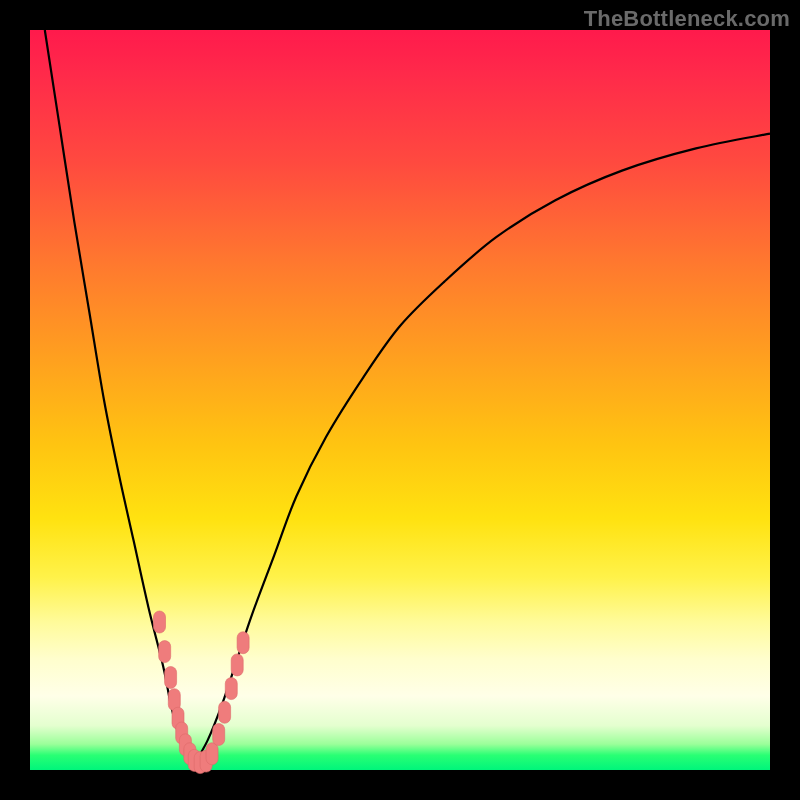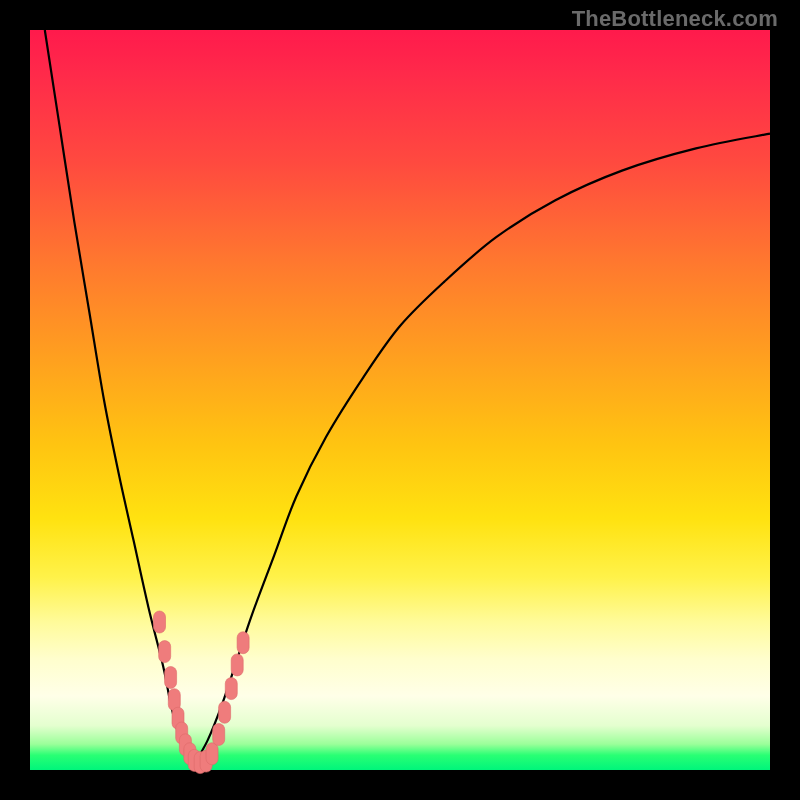--- a/index.html
+++ b/index.html
@@ -41,21 +41,21 @@
         #ffffe8 90%,
         #e4ffcf 94%,
         #9bff9a 96.5%,
         #29ff74 98%,
         #00f57b 100%
       );
   }
   .watermark {
     position: absolute;
     top: 6px;
-    right: 22px;
+    right: 10px;
     color: #6a6a6a;
     font-size: 22px;
     font-weight: 600;
     letter-spacing: 0.2px;
     pointer-events: none;
   }
   svg.curves {
     position: absolute;
     left: 0;
     top: 0;

